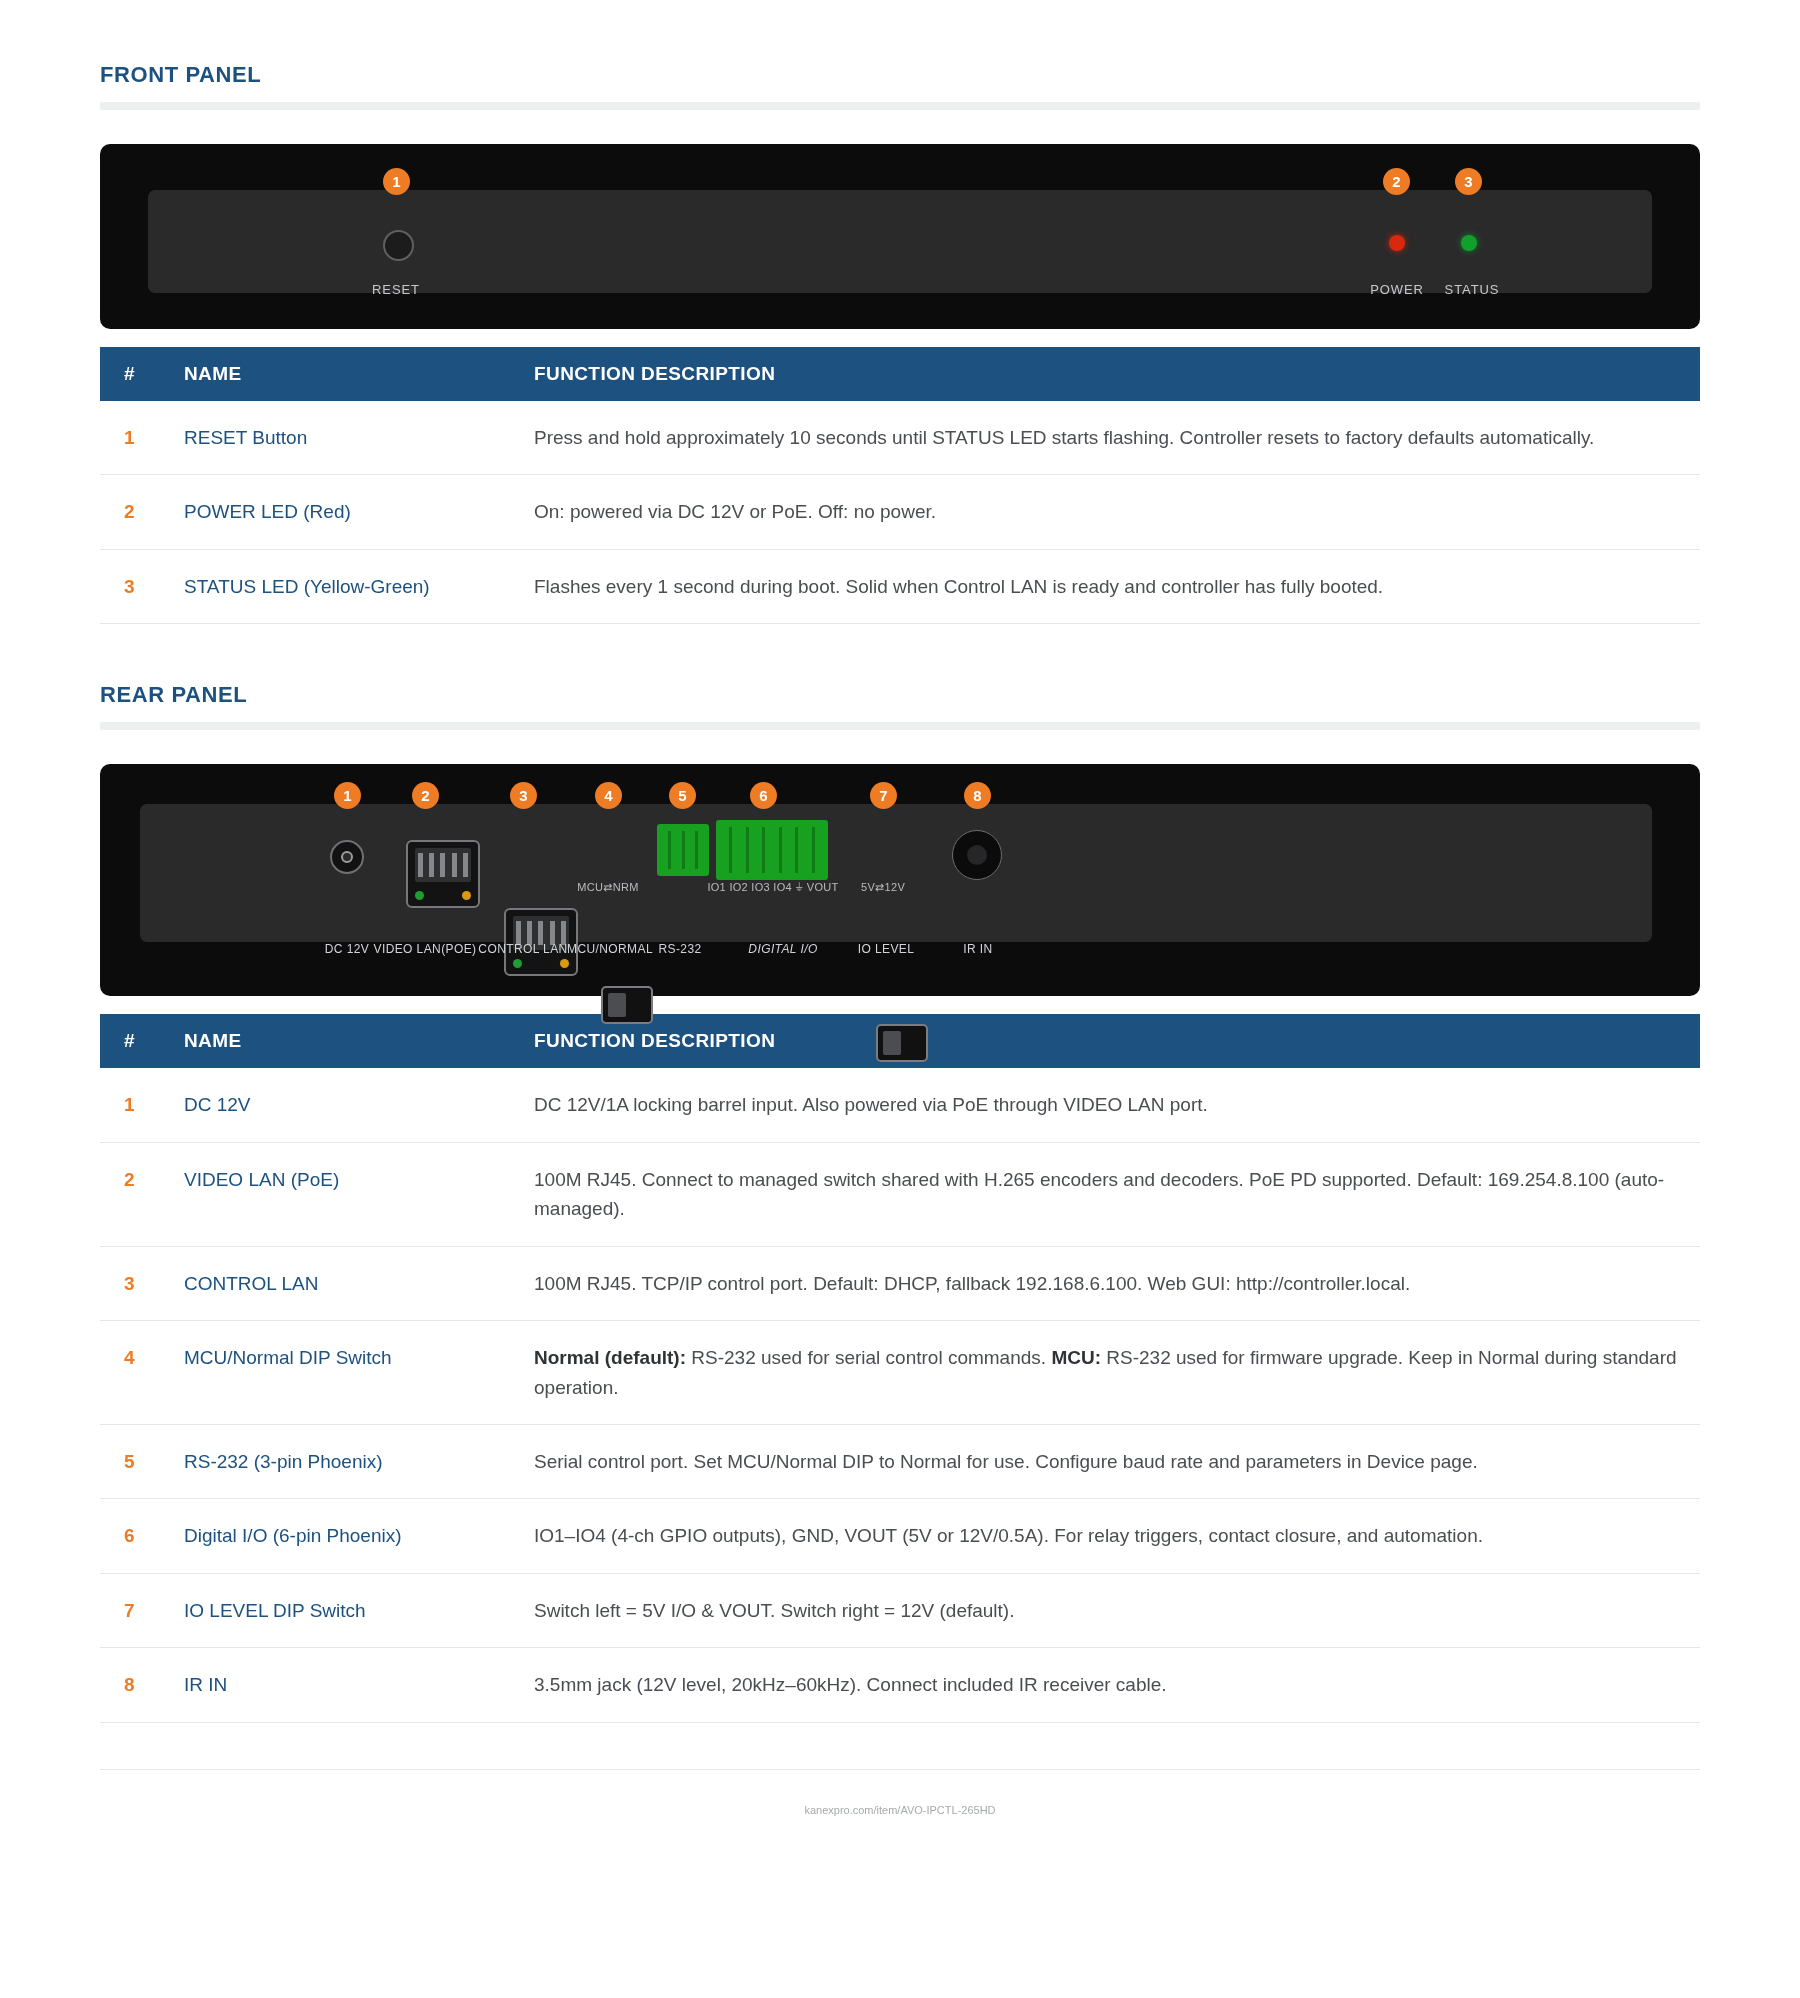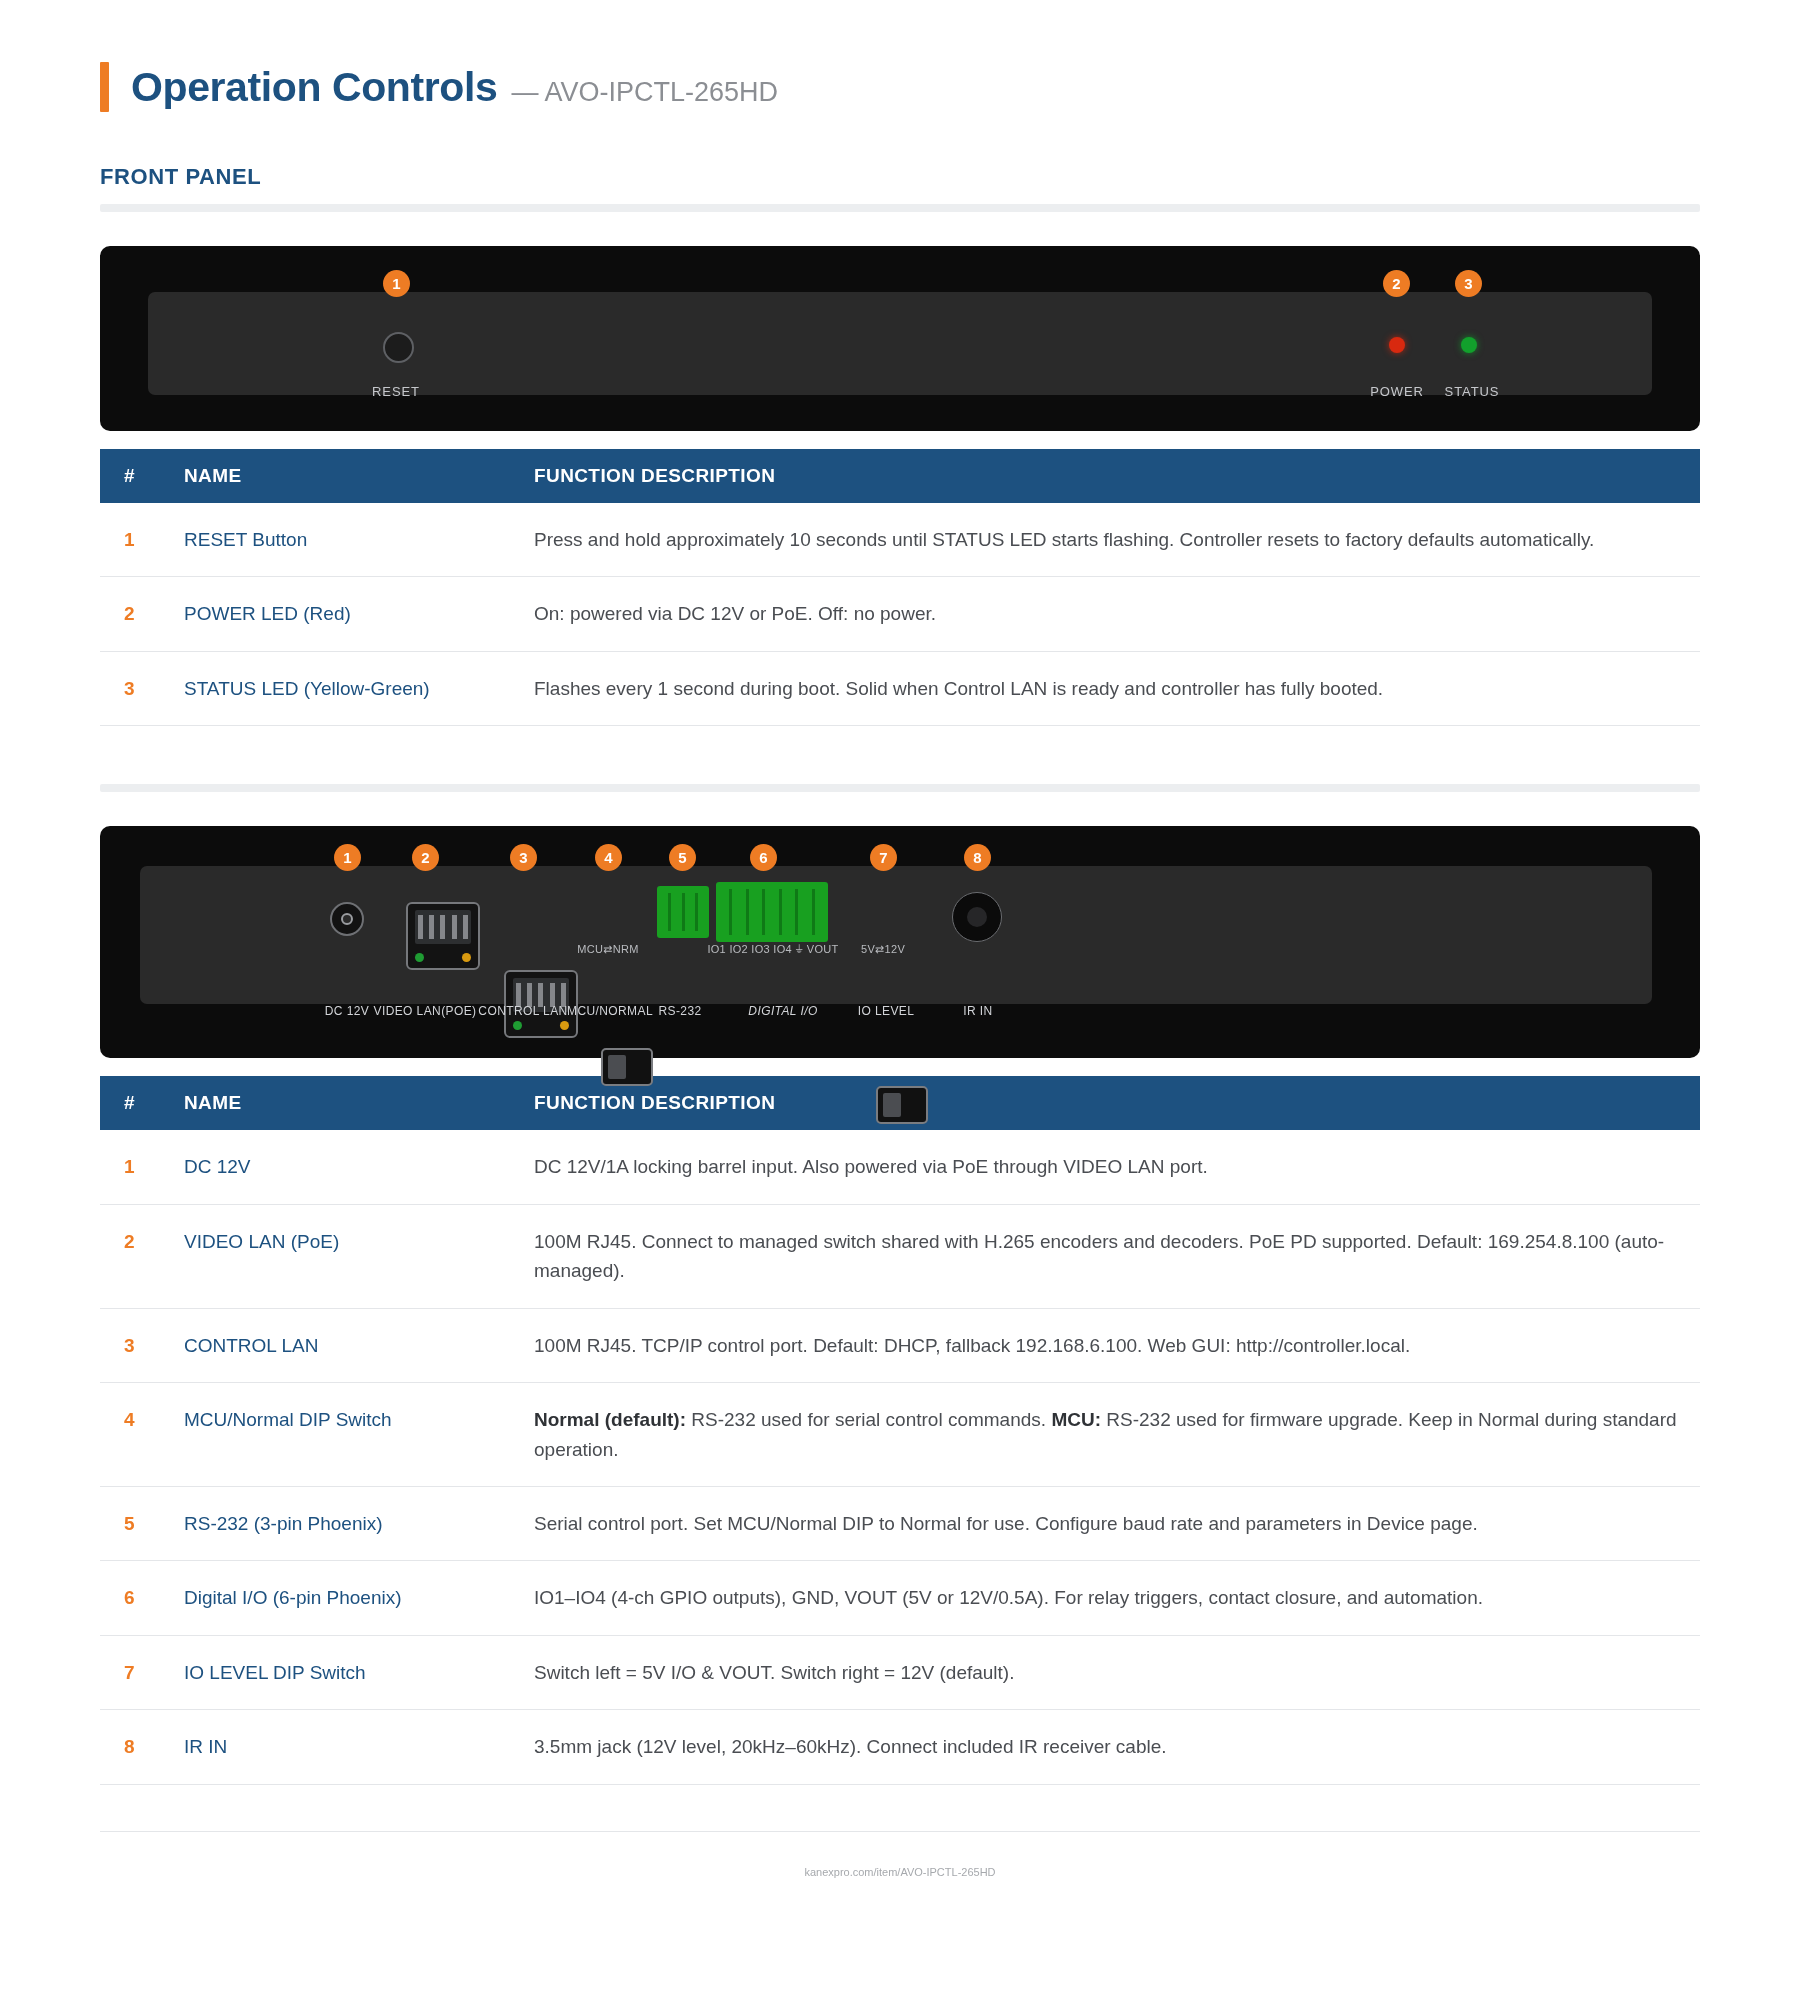--- a/index.html
+++ b/index.html
@@ -308,27 +308,20 @@
     font-size: 11px;
     color: #a6a9ad;
   }
   .spacer-lg { height: 58px; }
 </style>
 </head>
 <body>
 
 <div class="page">
 
-  <div class="title-row">
-    <div class="title-bar"></div>
-    <div class="title-text">
-      <span class="title-main">Operation Controls</span>
-      <span class="title-sub">— AVO-IPCTL-265HD</span>
-    </div>
-  </div>
 
   <div class="section-head">FRONT PANEL</div>
   <div class="section-rule"></div>
 
   <div class="device device-front">
     <div class="bezel bezel-front"></div>
 
     <div class="badge" style="left:283px; top:24px;">1</div>
     <div class="reset-btn" style="left:283px; top:86px;"></div>
     <div class="panel-label" style="left:296px; top:138px;">RESET</div>
@@ -364,20 +357,21 @@
       <tr>
         <td class="c-num">3</td>
         <td class="c-name">STATUS LED (Yellow-Green)</td>
         <td class="c-desc">Flashes every 1 second during boot. Solid when Control LAN is ready and controller has fully booted.</td>
       </tr>
     </tbody>
   </table>
 
   <div class="spacer-lg"></div>
 
+  <div class="section-head">REAR PANEL</div>
   <div class="section-rule"></div>
 
   <div class="device device-rear">
     <div class="bezel bezel-rear"></div>
 
     <div class="badge" style="left:234px; top:18px;">1</div>
     <div class="conn dc-jack" style="left:230px; top:76px;">
         <i></i>
       </div>
     <div class="bottom-label" style="left:247px; top:178px;">DC 12V</div>

